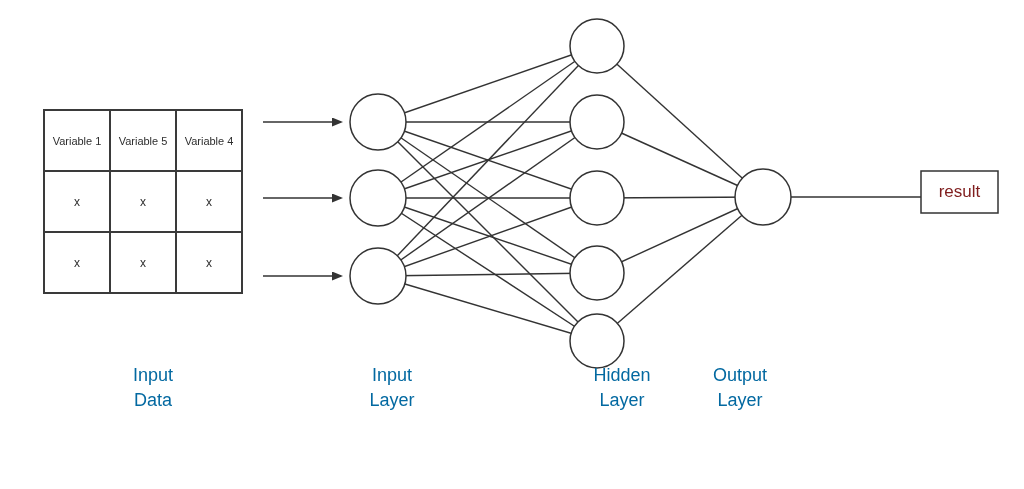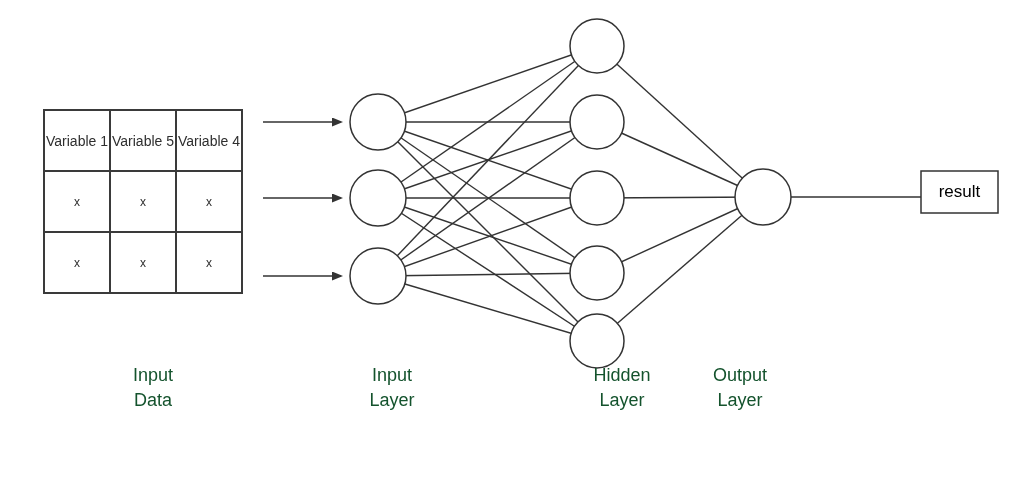--- a/index.html
+++ b/index.html
@@ -29,46 +29,46 @@
   }
   .input-table td {
     border: 2px solid #3a3a3a;
     text-align: center;
     vertical-align: middle;
     color: #2e2e2e;
     height: 59px;
     padding: 0;
     overflow: hidden;
   }
-  .input-table tr.header-row td { font-size: 14px; margin-left: 14px; }
+  .input-table tr.header-row td { font-size: 11px; margin-left: 14px; }
   .input-table tr.data-row td   { font-size: 12px; }
   .layer-label {
     position: absolute;
     top: 363px;
     width: 140px;
     text-align: center;
     font-size: 18px;
     line-height: 25px;
-    color: #14532d;
+    color: #0369a1;
     white-space: pre-line;
   }
   #label-input-data  { left: 83px;  }
   #label-input-layer { left: 322px; }
   #label-hidden-layer{ left: 552px; }
   #label-output-layer{ left: 670px; text-align: center; }
   .result-text {
     position: absolute;
     left: 921px;
     top: 171px;
     width: 77px;
     height: 42px;
     line-height: 42px;
     text-align: center;
     font-size: 17px;
-    color: #000000;
+    color: #7f1d1d;
   }
 </style>
 </head>
 <body>
 
 <div class="canvas">
 
   <svg id="network-svg" viewBox="0 0 1024 489" xmlns="http://www.w3.org/2000/svg">
     <defs>
       <marker id="arrowhead" markerUnits="userSpaceOnUse" markerWidth="11" markerHeight="9" refX="9" refY="4.5" orient="auto">

